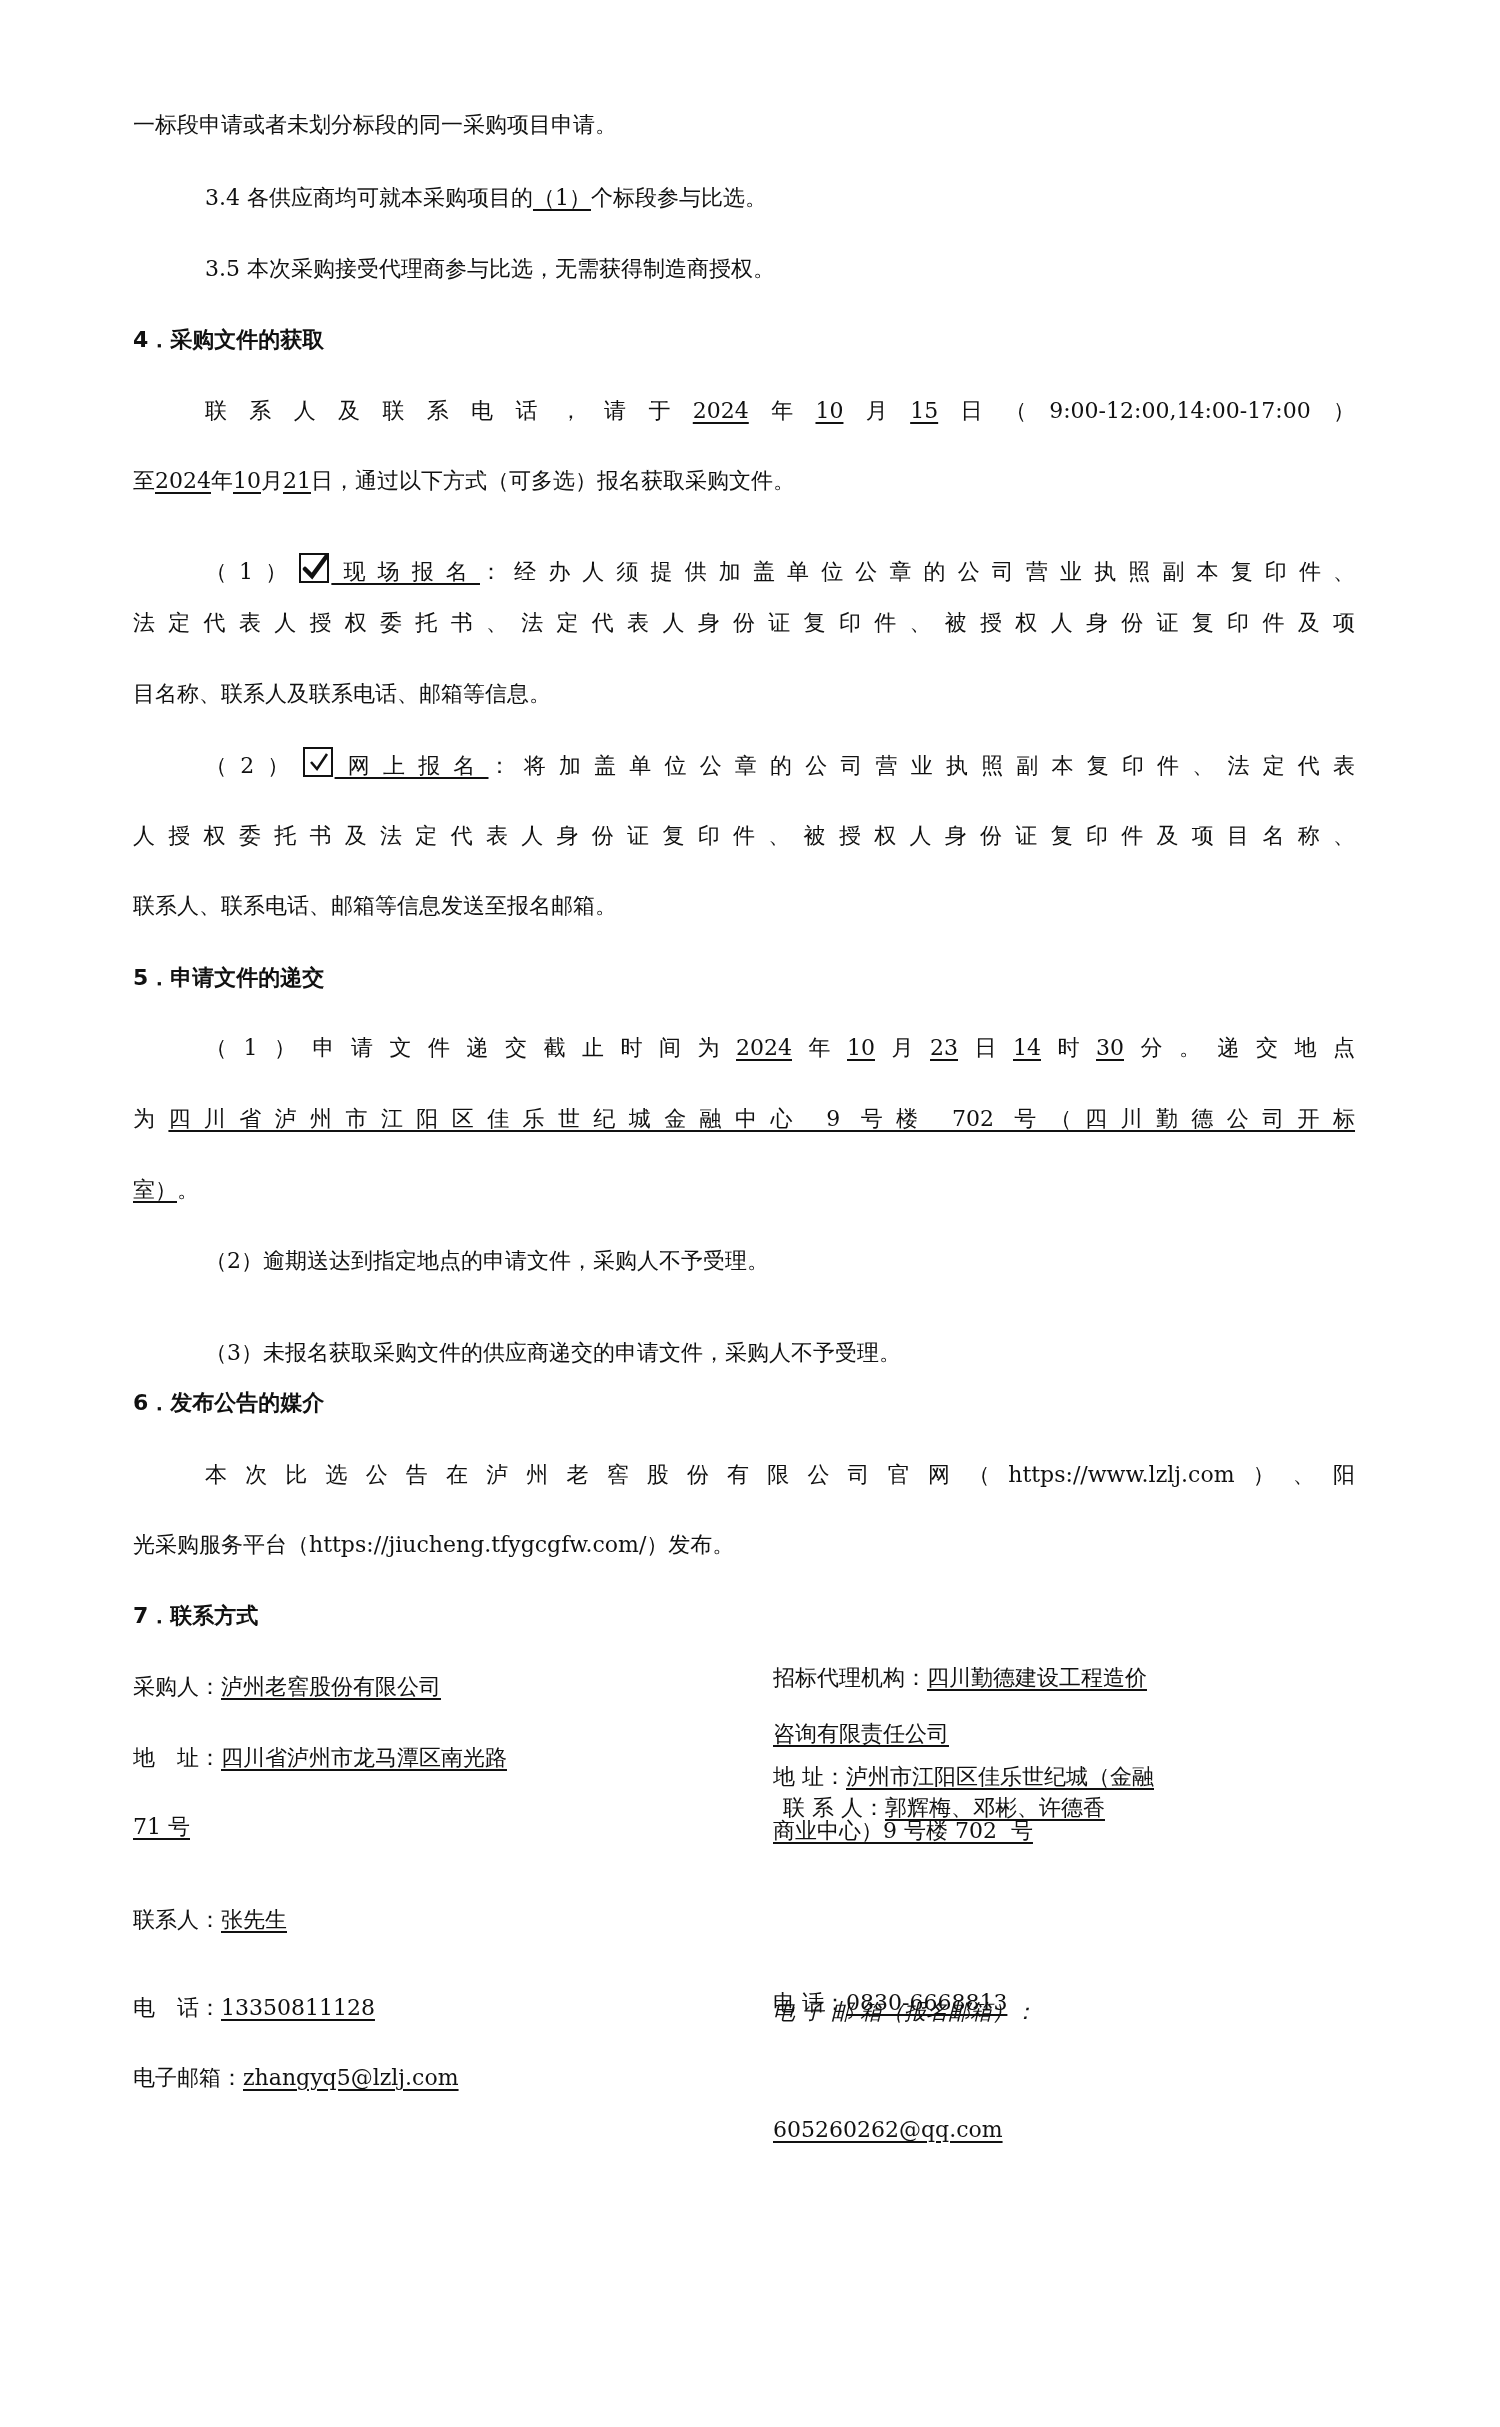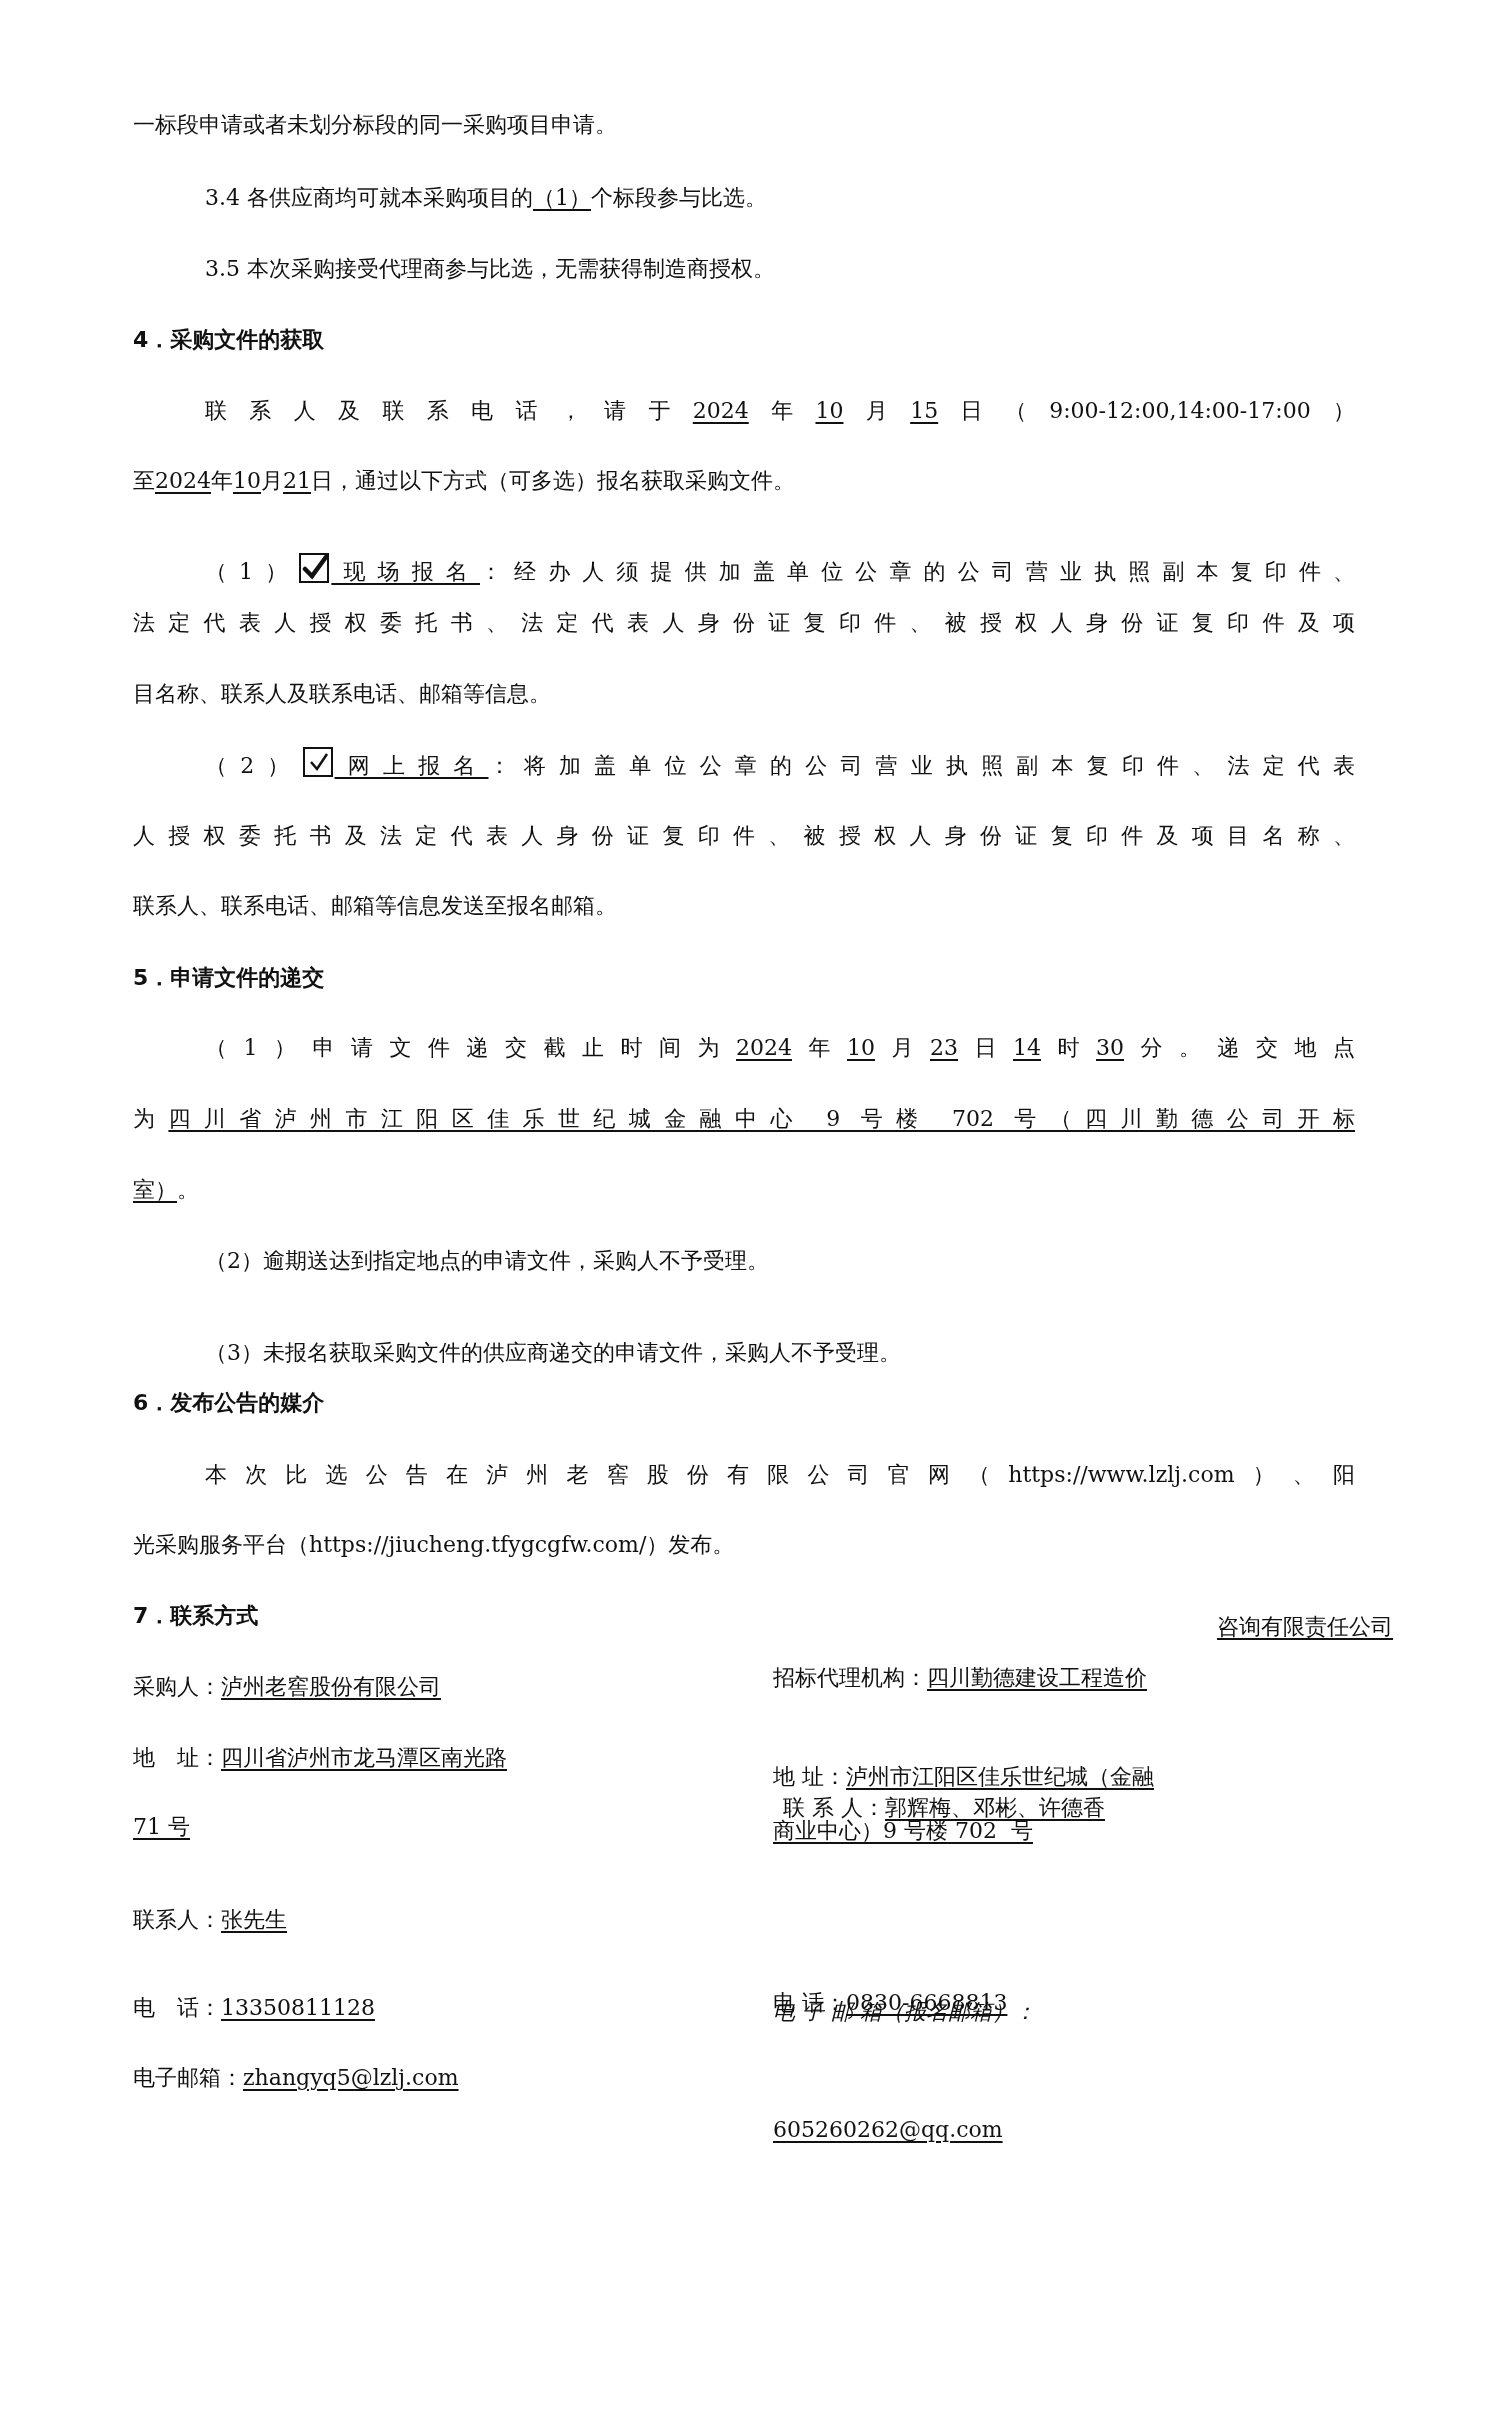--- a/index.html
+++ b/index.html
@@ -99,21 +99,21 @@
 <div class="line col-left" style="top:1986px;">
   <span>电　话：</span><span class="u">13350811128</span>
 </div>
 <div class="line col-left" style="top:2056px;">
   <span>电子邮箱：</span><span class="u" style="display:inline-block;width:405px;">zhangyq5@lzlj.com</span>
 </div>
 
 <div class="line col-right" style="top:1656px;">
   <span>招标代理机构：</span><span class="u">四川勤德建设工程造价</span>
 </div>
-<div class="line col-right" style="top:1605px;text-align:right;">
+<div class="line col-right" style="top:1712px;">
   <span class="u">咨询有限责任公司</span>
 </div>
 <div class="line col-right" style="top:1755px;">
   <span>地 址：</span><span class="u">泸州市江阳区佳乐世纪城（金融</span>
 </div>
 <div class="line col-right" style="top:1809px;">
   <span class="u" style="white-space:pre;">商业中心）9 号楼 702  号</span>
 </div>
 <div class="line col-right" style="top:1786px;margin-left:10px;">
   <span>联 系 人：</span><span class="u">郭辉梅、邓彬、许德香</span>

